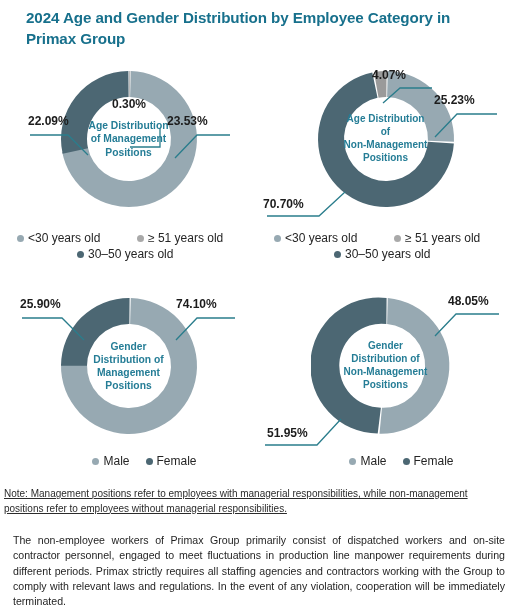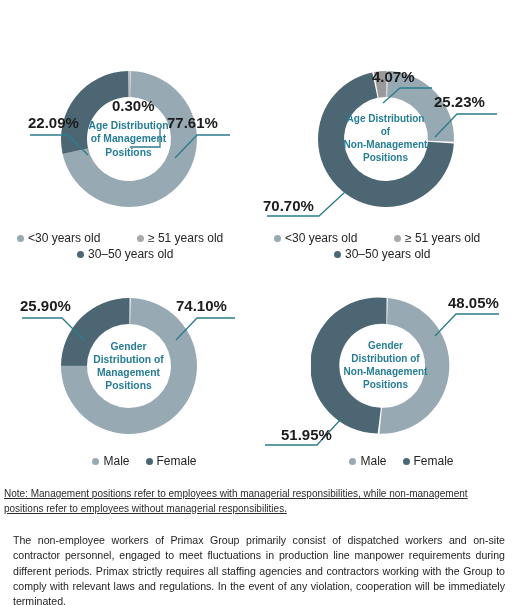--- a/index.html
+++ b/index.html
@@ -41,21 +41,21 @@
     color: #257d96;
     font-size: 10.3px;
     font-weight: bold;
     line-height: 1.28;
     pointer-events: none;
   }
   .c2 .center-text, .c4 .center-text { font-size: 10px; }
 
   .pct {
     position: absolute;
-    font-size: 15px;
+    font-size: 12px;
     font-weight: bold;
     color: #1c1c1c;
     white-space: nowrap;
   }
 
   .legend {
     position: absolute;
     left: 0; width: 257px;
     display: flex; flex-wrap: wrap;
     justify-content: center;
@@ -84,20 +84,21 @@
     line-height: 1.45;
     color: #1f1f1f;
     text-align: justify;
   }
 </style>
 </head>
 <body>
 
 <div class="page">
 
+  <div class="title">2024 Age and Gender Distribution by Employee Category in Primax Group</div>
 
   <div class="chart c1">
     <div class="donut-wrap">
       <svg class="donut-svg" width="150" height="152" viewBox="0 0 150 152">
         <g transform="translate(75,76)">
 
           <path fill="#97a9b2" d="M 1.78 -67.98 A 68 68 0 1 1 -66.81 12.96 L -41.26 8.00 A 42 42 0 1 0 1.10 -41.99 Z"></path>
 
           <path fill="#4c6773" d="M -66.37 14.86 A 68 68 0 0 1 -0.59 -67.99 L -0.36 -41.99 A 42 42 0 0 0 -40.99 9.18 Z"></path>
 
@@ -113,21 +114,21 @@
       </div>
 
       <svg style="position:absolute;left:0;top:0;" width="257" height="175">
 
         <polyline points="160,73 160,92 130,92" fill="none" stroke="#2a7d8c" stroke-width="1.3"></polyline>
 
         <polyline points="230,80 197,80 175,103" fill="none" stroke="#2a7d8c" stroke-width="1.3"></polyline>
 
         <polyline points="30,80 68,80 88,100" fill="none" stroke="#2a7d8c" stroke-width="1.3"></polyline>
       </svg>
-      <div class="pct" style="left:167px; top:59px;">77.61%</div>
+      <div class="pct" style="left:167px; top:59px;">23.53%</div>
       <div class="pct" style="left:28px;  top:59px;">22.09%</div>
       <div class="pct" style="left:112px; top:42px;">0.30%</div>
     </div>
     <div class="legend">
       <div class="li">
         <span class="dot" style="background:#97a9b2"></span>
         <span>&lt;30 years old</span>
       </div>
       <div class="li">
         <span class="dot" style="background:#a9a9a9"></span>
@@ -245,21 +246,21 @@
           <div>Positions</div>
         </div>
       </div>
       <svg style="position:absolute;left:0;top:0;" width="257" height="175">
 
         <polyline points="242,32 199,32 178,54" fill="none" stroke="#2a7d8c" stroke-width="1.3"></polyline>
 
         <polyline points="8,163 60,163 84,137" fill="none" stroke="#2a7d8c" stroke-width="1.3"></polyline>
       </svg>
       <div class="pct" style="left:191px; top:12px;">48.05%</div>
-      <div class="pct" style="left:24px;   top:144px;">51.95%</div>
+      <div class="pct" style="left:10px;   top:144px;">51.95%</div>
     </div>
     <div class="legend">
       <div class="li">
         <span class="dot" style="background:#97a9b2"></span>
         <span>Male</span>
       </div>
       <div class="li">
         <span class="dot" style="background:#4c6773"></span>
         <span>Female</span>
       </div>

